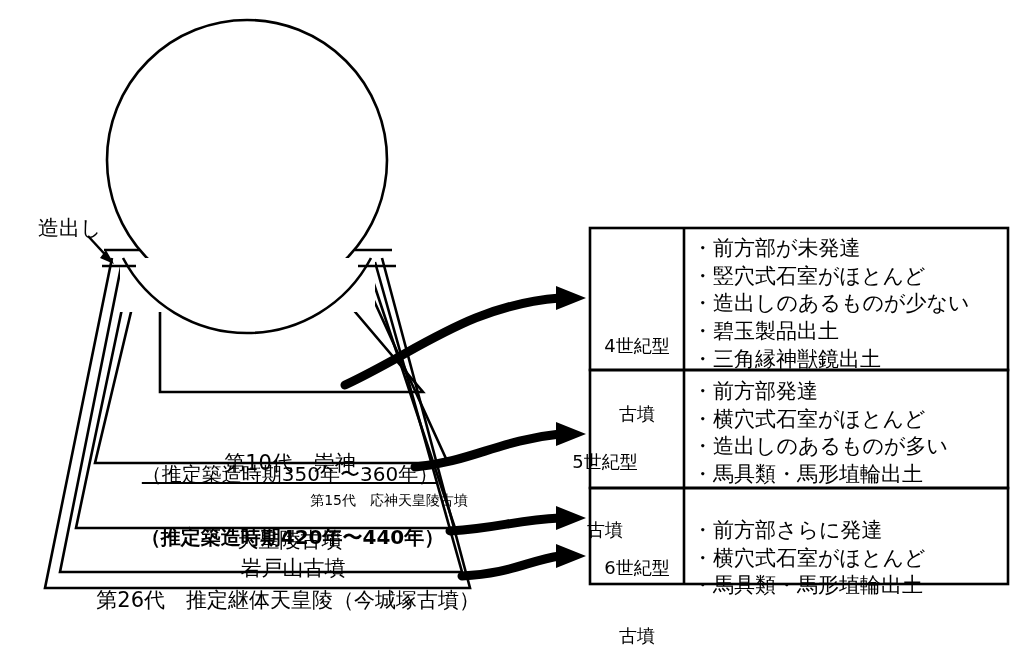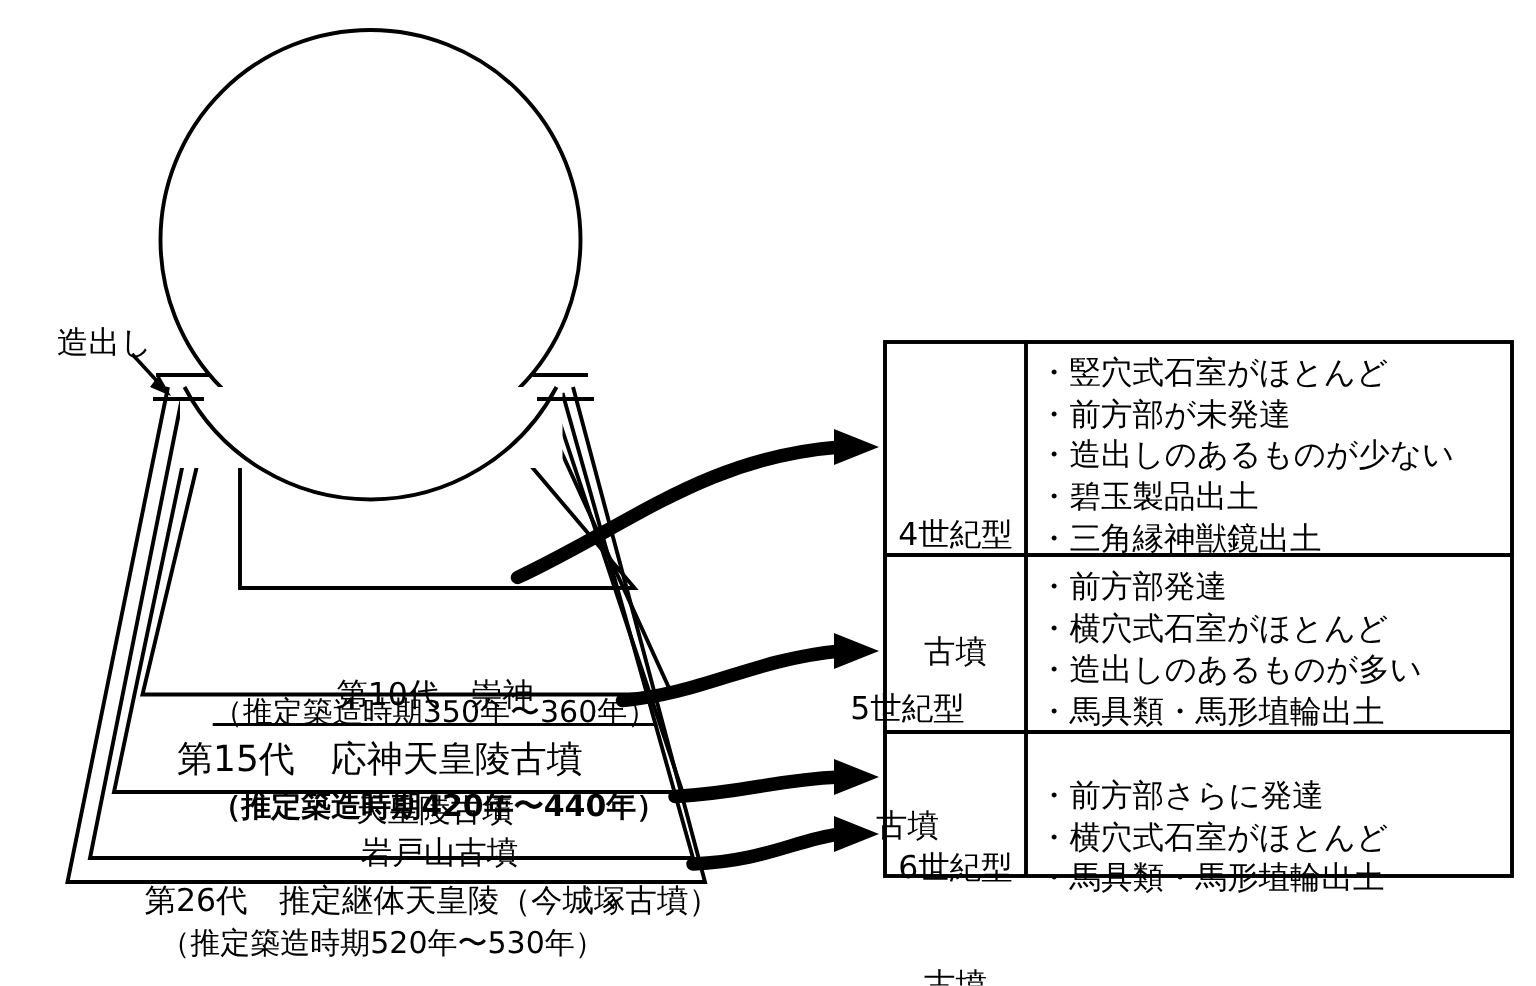--- a/index.html
+++ b/index.html
@@ -55,22 +55,22 @@
     top: 462px;
     width: 380px;
     text-align: center;
     font-size: 20px;
     text-decoration: underline;
   }
   .t-ojin {
     left: 118px;
     top: 492px;
     width: 350px;
-    text-align: left;
-    font-size: 24px;
+    text-align: right;
+    font-size: 14px;
   }
   .t-ojin-date {
     left: 100px;
     top: 525px;
     width: 385px;
     text-align: center;
     font-size: 20px;
     font-weight: bold;
   }
   .t-iwatoyama {
@@ -90,21 +90,21 @@
   .t-keitai-date {
     left: 45px;
     top: 616px;
     width: 420px;
     text-align: center;
     font-size: 20px;
   }
   .box-title {
     position: absolute;
     text-align: center;
-    font-size: 21px;
+    font-size: 18px;
     line-height: 1.25;
     white-space: pre;
   }
   .box-items {
     position: absolute;
     font-size: 21px;
     line-height: 1.32;
   }
   .box-items div {
     white-space: pre;
@@ -162,29 +162,28 @@
 
   <div class="txt tumulus-text t-sujin">
     <div>第10代　崇神</div>
     <div>天皇陵古墳</div>
   </div>
   <div class="txt t-sujin-date">（推定築造時期350年〜360年）</div>
   <div class="txt t-ojin">第15代　応神天皇陵古墳</div>
   <div class="txt t-ojin-date">（推定築造時期420年〜440年）</div>
   <div class="txt t-iwatoyama">岩戸山古墳</div>
   <div class="txt t-keitai">第26代　推定継体天皇陵（今城塚古墳）</div>
-  <div class="txt t-keitai-date">（推定築造時期520年〜530年）</div>
 
   <div class="box-title" style="left:590px; top:290px; width:94px;">
     <div>4世紀型</div>
     <div>古墳</div>
   </div>
   <div class="box-items" style="left:692px; top:235px; width:310px;">
+    <div>・前方部が未発達</div>
     <div>・竪穴式石室がほとんど</div>
-    <div>・前方部が未発達</div>
     <div>・造出しのあるものが少ない</div>
     <div>・碧玉製品出土</div>
     <div>・三角縁神獣鏡出土</div>
   </div>
 
   <div class="box-title" style="left:558px; top:406px; width:94px;">
     <div>5世紀型</div>
     <div>古墳</div>
   </div>
   <div class="box-items" style="left:692px; top:378px; width:310px;">

